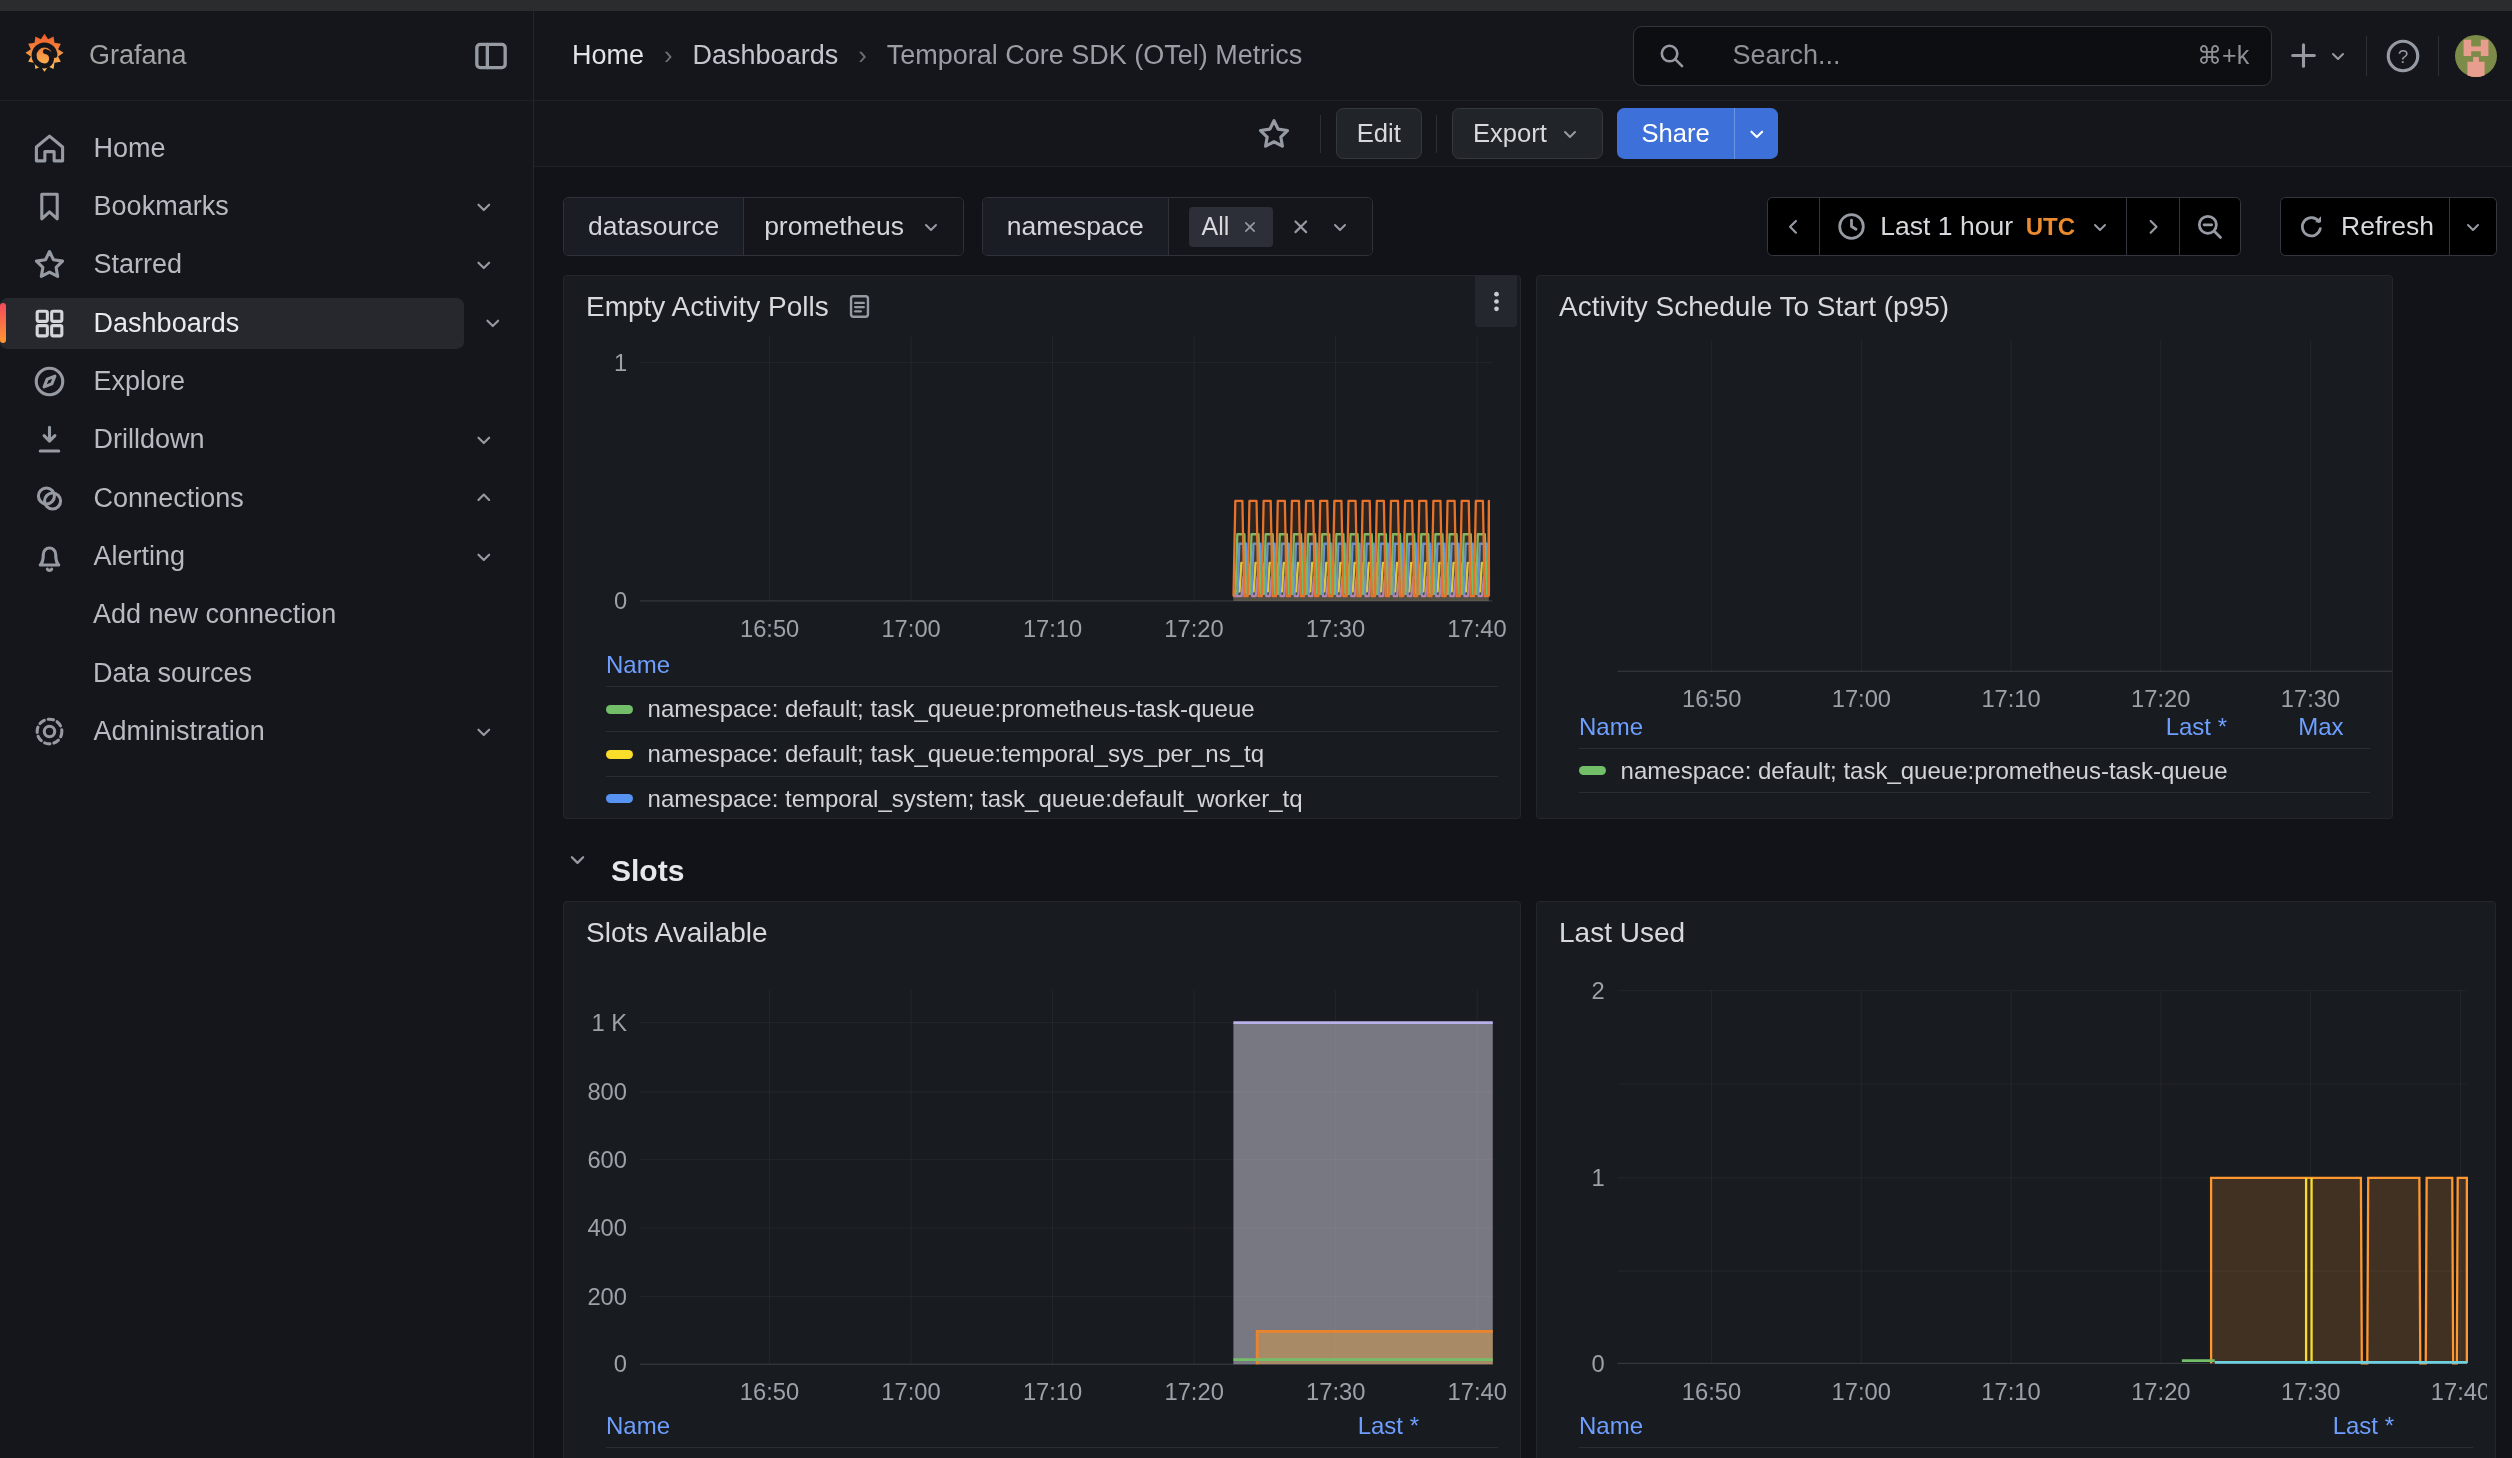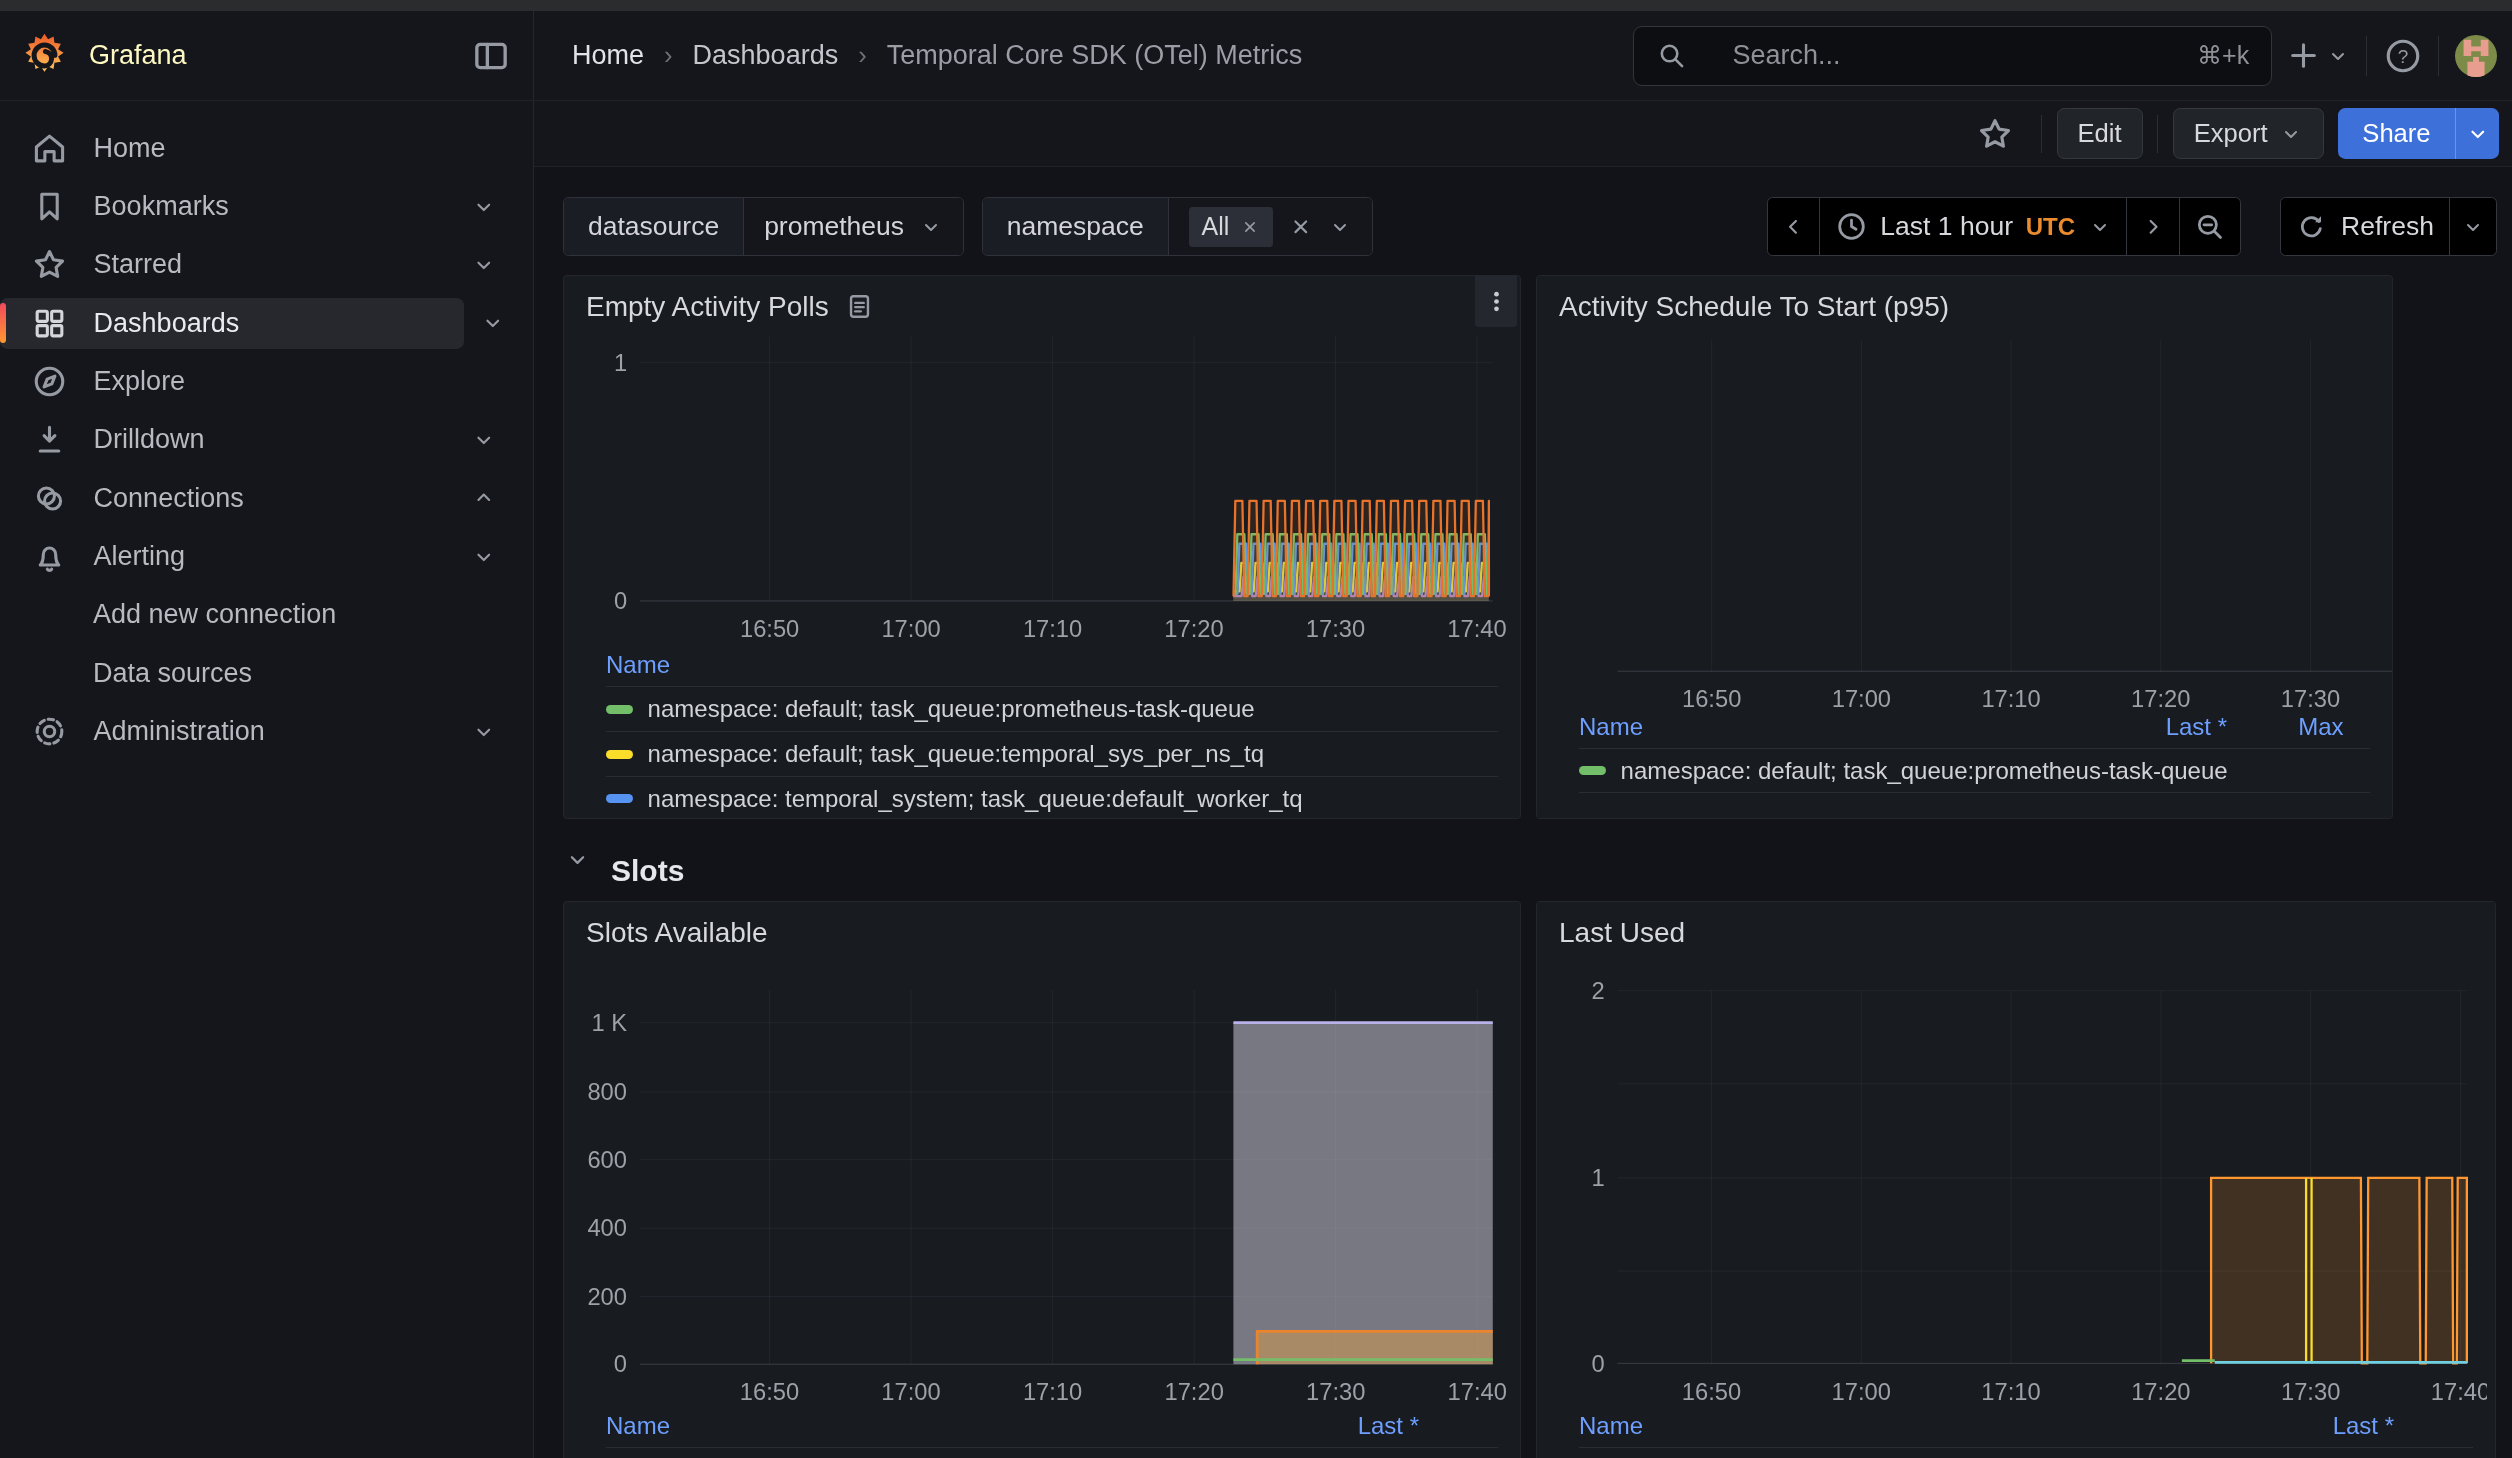--- a/index.html
+++ b/index.html
@@ -5,21 +5,21 @@
   * { margin:0; padding:0; box-sizing:border-box; }
   html,body { font-family:"Liberation Sans","DejaVu Sans",sans-serif; }
   body { width:2512px; height:1458px; overflow:hidden; background:#111318; color:#c9cbd1; }
   .top-strip { height:11px; background:#2b2c2e; }
   svg { display:block; }
   .ic { stroke:#969aa3; stroke-width:2; fill:none; stroke-linecap:round; stroke-linejoin:round; }
 
   
   header.hdr { height:90px; background:#15161b; display:flex; align-items:center; border-bottom:0.9px solid #202128; }
   .brand { width:534px; height:100%; display:flex; align-items:center; padding:0 22px 0 20px; border-right:0.9px solid #26272e; flex:none; }
-  .brand-name { font-size:27px; font-weight:500; color:#fef9c3; margin-left:20px; flex:1; }
+  .brand-name { font-size:27px; font-weight:500; color:#a3a3a3; margin-left:20px; flex:1; }
   .icon-btn { background:none; border:none; cursor:pointer; display:flex; align-items:center; justify-content:center; }
   .breadcrumb { display:flex; align-items:center; gap:20px; margin-left:38px; font-size:27px; white-space:nowrap; }
   .breadcrumb a { color:#e2e3e7; text-decoration:none; }
   .breadcrumb a.dim { color:#c3c6cd; }
   .breadcrumb .sep { color:#6d7078; font-size:25.6px; }
   .crumb-current { color:#9b9ea6; }
   .hdr-right { margin-left:auto; display:flex; align-items:center; padding-right:14.6px; }
   .searchbox { width:639px; height:60px; background:#0d0e12; border:0.9px solid #32353c; border-radius:9px; display:flex; align-items:center; padding:0 22px; gap:16.4px; cursor:text; }
   .searchbox .ph { font-size:27px; color:#8e9198; flex:1;margin-left:29px; }
   .searchbox .sc { font-size:25px; color:#8e9198; }
@@ -33,21 +33,21 @@
   .nav-item { position:relative; height:51px; margin:7.3px 9px 7.3px 0; display:flex; align-items:center; padding-left:31px; gap:25.6px; border-radius:7.3px; cursor:pointer; }
   .nav-item .lbl { font-size:27px; color:#b7bac1; }
   .nav-item.active { background:#26282e; margin-right:69px; }
   .nav-item.active .lbl { color:#eaebee; }
   .nav-item.active::before { content:""; position:absolute; left:0; top:5.5px; bottom:5.5px; width:5.5px; border-radius:3.7px; background:linear-gradient(#f2495c,#ff9830); }
   .nav-item .chev { position:absolute; right:27px; }
   .nav-item.child { padding-left:93px; }
   .nav-ic { width:37px; display:flex; justify-content:center; }
 
   main.main { flex:1; display:flex; flex-direction:column; min-width:0; }
-  .db-toolbar { height:66px; background:#15161b; border-bottom:0.9px solid #202128; display:flex; align-items:center; justify-content:flex-end; padding-right:12.8px; gap:14.6px; }
+  .db-toolbar { height:66px; background:#15161b; border-bottom:0.9px solid #202128; display:flex; align-items:center; justify-content:center; padding-right:12.8px; gap:14.6px; }
   .tb-div { width:0.9px; height:38px; background:#2c2e35; }
   .btn { height:51px; display:flex; align-items:center; gap:11px; font-size:25.6px; color:#d8d9dd; background:#212429; border:0.9px solid #35383f; border-radius:7.3px; padding:0 20px; cursor:pointer; }
   .btn-blue { background:#3d71d9; border:none; color:#fff; font-weight:500; }
   .share-wrap { display:flex; }
   .share-wrap .btn-main { border-radius:7.3px 0 0 7.3px; padding:0 24px; }
   .share-wrap .btn-chev { border-radius:0 7.3px 7.3px 0; padding:0 9px; border-left:0.9px solid rgba(255,255,255,.25); }
 
   .canvas { flex:1; position:relative; background:#111318; overflow:hidden; }
 
   

